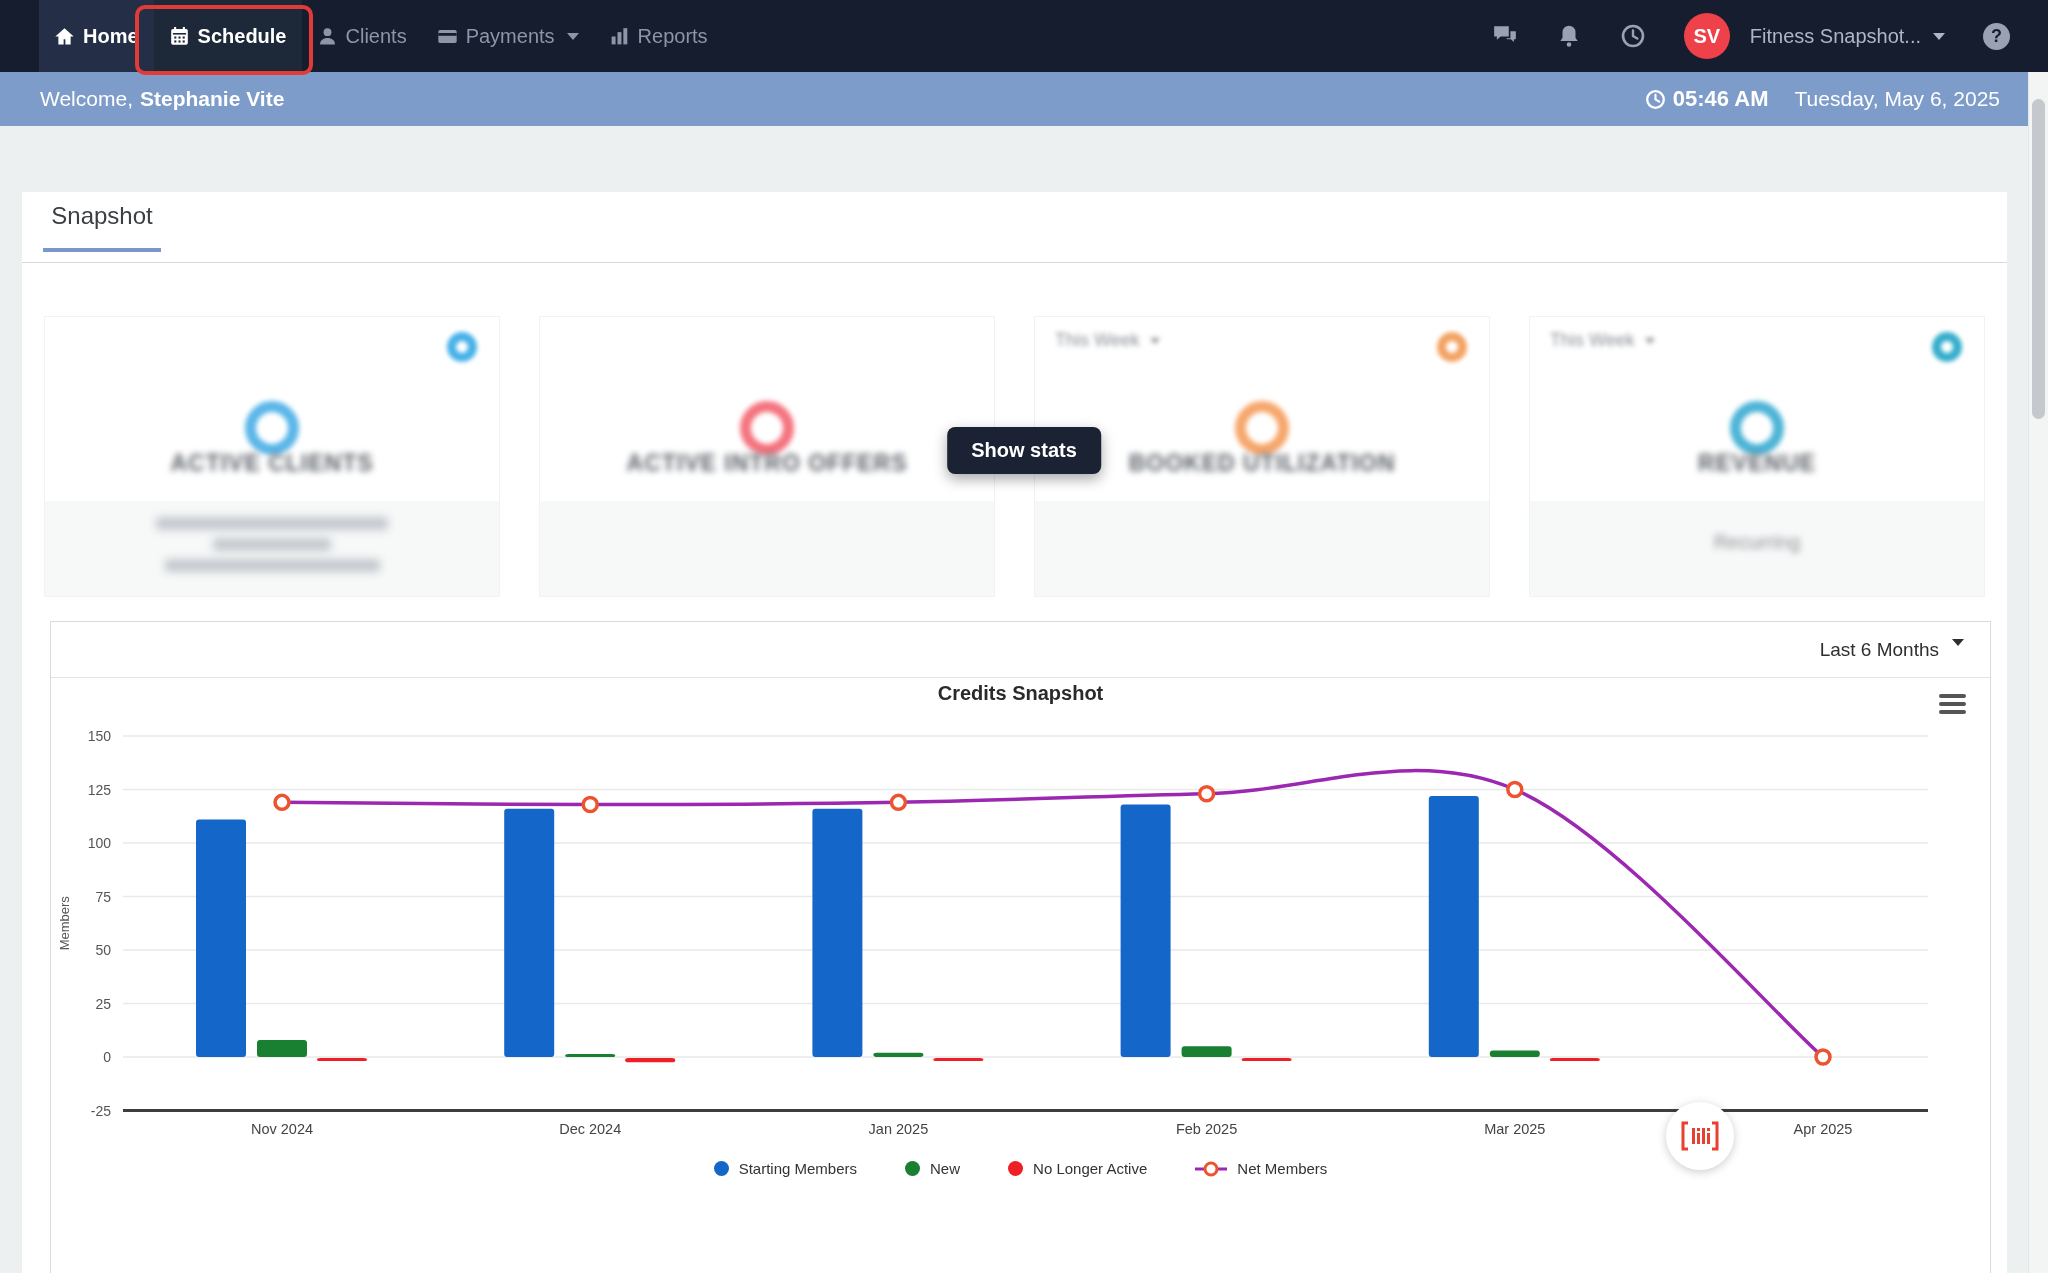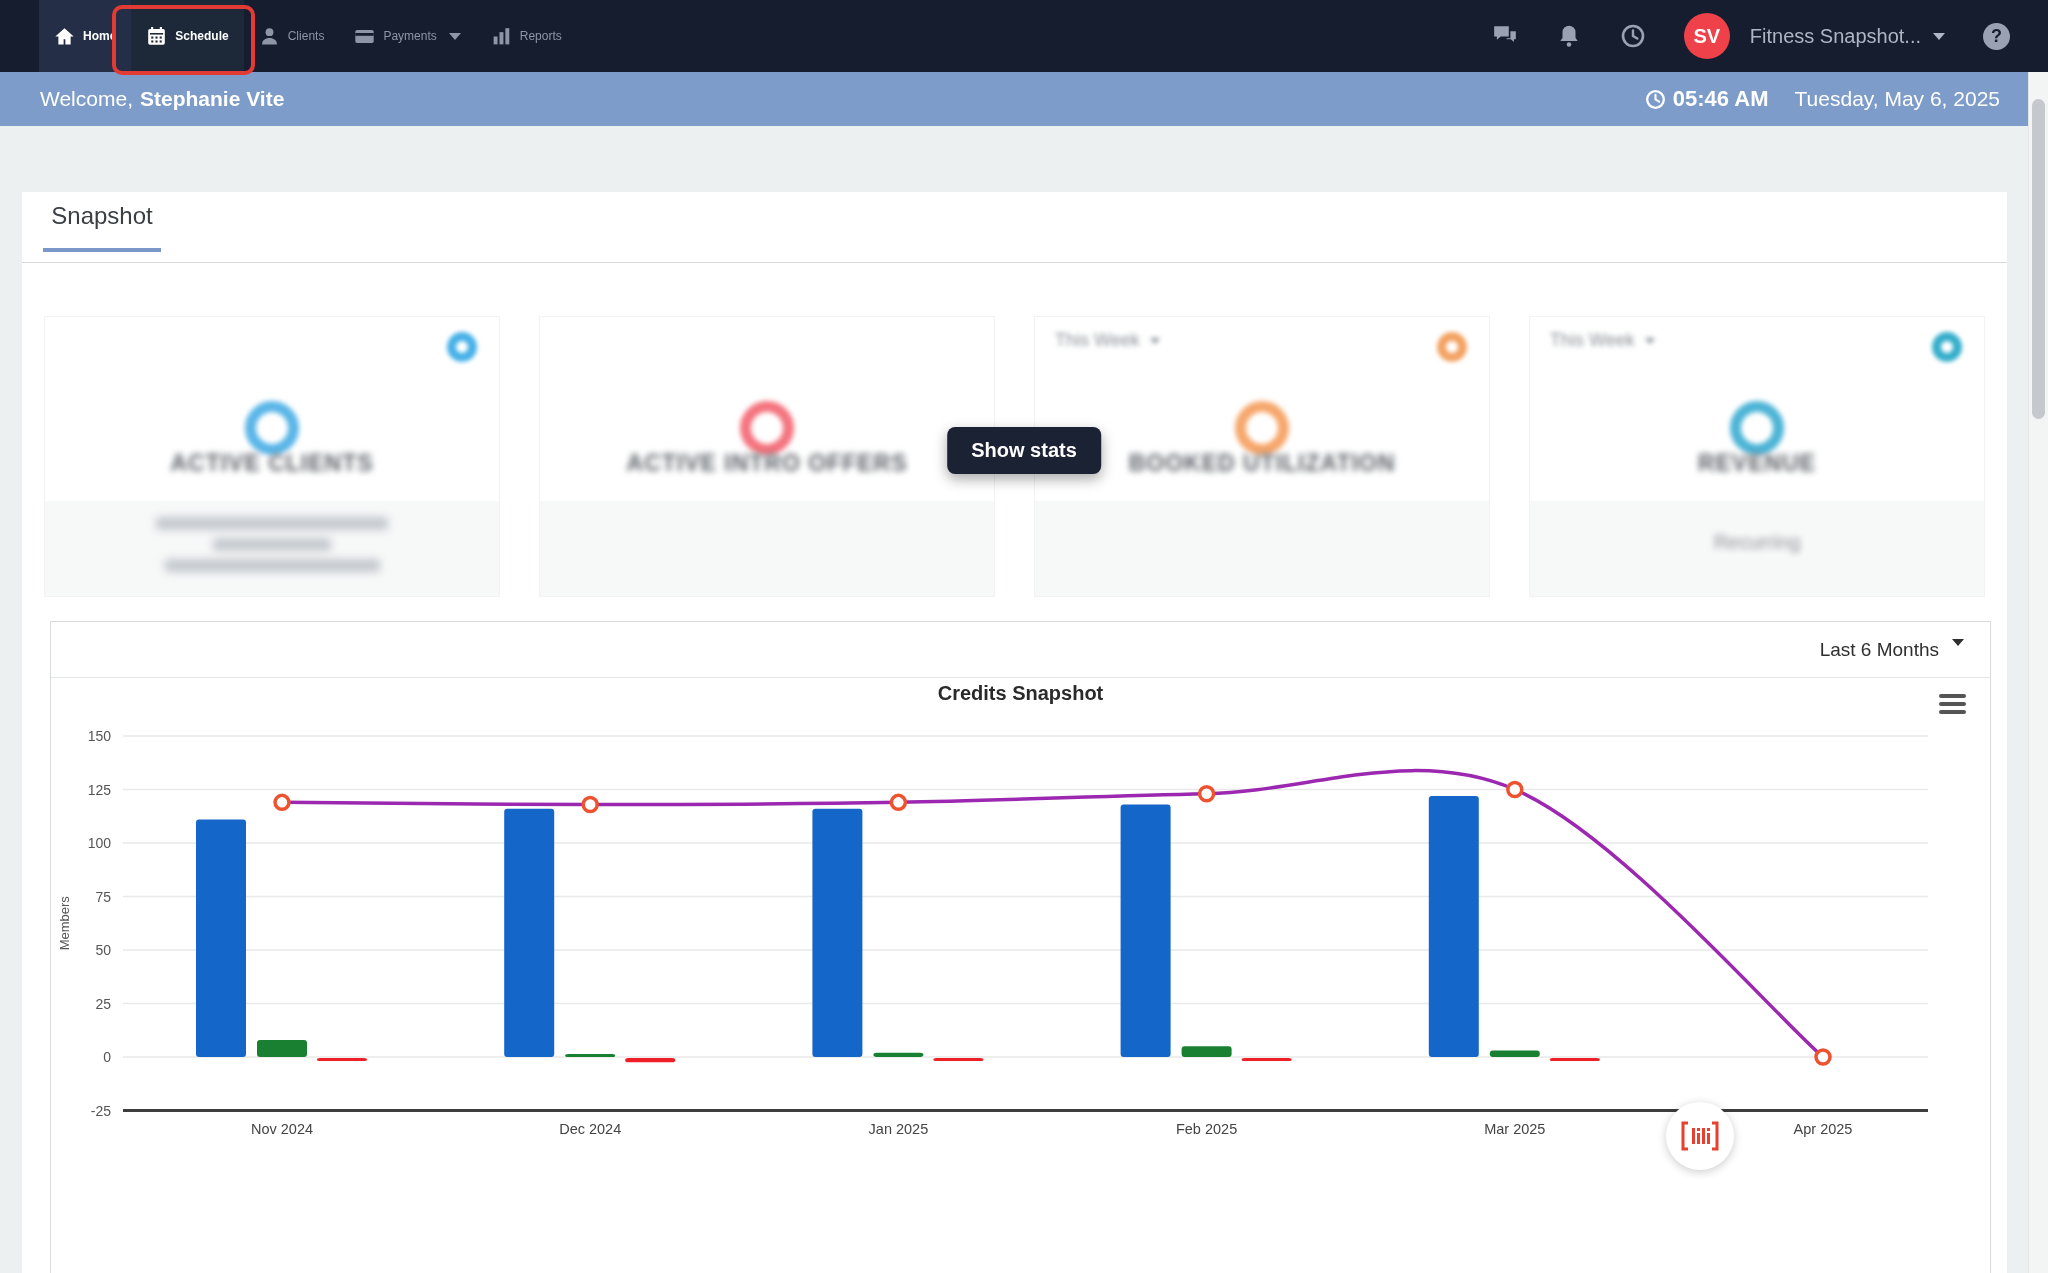--- a/index.html
+++ b/index.html
@@ -10,21 +10,21 @@
     position:relative;
   }
   
   .navbar {
     height:72px; background:var(--navbar_bg,#161d2f);
     display:flex; align-items:stretch; position:relative; z-index:30;
   }
   .nav-left { display:flex; align-items:stretch; padding-left:39px; }
   .nav-item {
     display:flex; align-items:center; gap:8px; padding:10px 15px;
-    font-size:12px; color:#8d95a7; cursor:pointer; position:relative;
+    font-size:20px; color:#8d95a7; cursor:pointer; position:relative;
   }
   .nav-item svg { width:21px; height:21px; }
   .nav-item.active { background:#242f47; color:#ffffff; font-weight:bold; }
   .nav-item.tile   { background:#1d2839; color:#ffffff; font-weight:bold; }
   .annotation-box {
     position:absolute; left:-19px; right:-11px; top:5px; bottom:-3px;
     border:4px solid var(--annotation_red,#e23b35); border-radius:10px;
     pointer-events:none; z-index:40;
   }
   .caret { width:0; height:0; border-left:6px solid transparent; border-right:6px solid transparent;
@@ -323,20 +323,41 @@
         <circle cx="1155.6" cy="71.78" r="7" fill="#fff" stroke="#ee5330" stroke-width="3.5"></circle>
         <circle cx="1463.8" cy="67.5" r="7" fill="#fff" stroke="#ee5330" stroke-width="3.5"></circle>
         <circle cx="1772" cy="335" r="7" fill="#fff" stroke="#ee5330" stroke-width="3.5"></circle>
         <text x="231" y="412" text-anchor="middle" font-size="14.5" fill="#444" font-family="Liberation Sans, sans-serif">Nov 2024</text>
         <text x="539.2" y="412" text-anchor="middle" font-size="14.5" fill="#444" font-family="Liberation Sans, sans-serif">Dec 2024</text>
         <text x="847.4" y="412" text-anchor="middle" font-size="14.5" fill="#444" font-family="Liberation Sans, sans-serif">Jan 2025</text>
         <text x="1155.6" y="412" text-anchor="middle" font-size="14.5" fill="#444" font-family="Liberation Sans, sans-serif">Feb 2025</text>
         <text x="1463.8" y="412" text-anchor="middle" font-size="14.5" fill="#444" font-family="Liberation Sans, sans-serif">Mar 2025</text>
         <text x="1772" y="412" text-anchor="middle" font-size="14.5" fill="#444" font-family="Liberation Sans, sans-serif">Apr 2025</text>
       </svg>
+    <div class="legend">
+      <div class="legend-item">
+        <span class="legend-dot" style="background: rgb(20, 103, 200);"></span>
+        <span>Starting Members</span>
+      </div>
+      <div class="legend-item">
+        <span class="legend-dot" style="background: rgb(24, 128, 48);"></span>
+        <span>New</span>
+      </div>
+      <div class="legend-item">
+        <span class="legend-dot" style="background: rgb(239, 31, 38);"></span>
+        <span>No Longer Active</span>
+      </div>
+      <div class="legend-item">
+        <svg width="32" height="16">
+          <line x1="0" y1="8" x2="32" y2="8" stroke="#9c27b0" stroke-width="3"></line>
+          <circle cx="16" cy="8" r="6" fill="#fff" stroke="#ee5330" stroke-width="3"></circle>
+        </svg>
+        <span>Net Members</span>
+      </div>
+    </div>
     <div class="scan-badge">
       <svg width="42" height="32" viewBox="0 0 42 32">
         <g stroke="#e8402f" stroke-width="3" fill="none">
           <path d="M9 3H4v26h5"></path>
             <path d="M33 3h5v26h-5"></path>
         </g>
         <g fill="#e8402f">
           <rect x="13" y="8" width="3" height="16"></rect>
           <rect x="18" y="13" width="3" height="11"></rect>
             <rect x="18" y="8" width="3" height="3"></rect>

